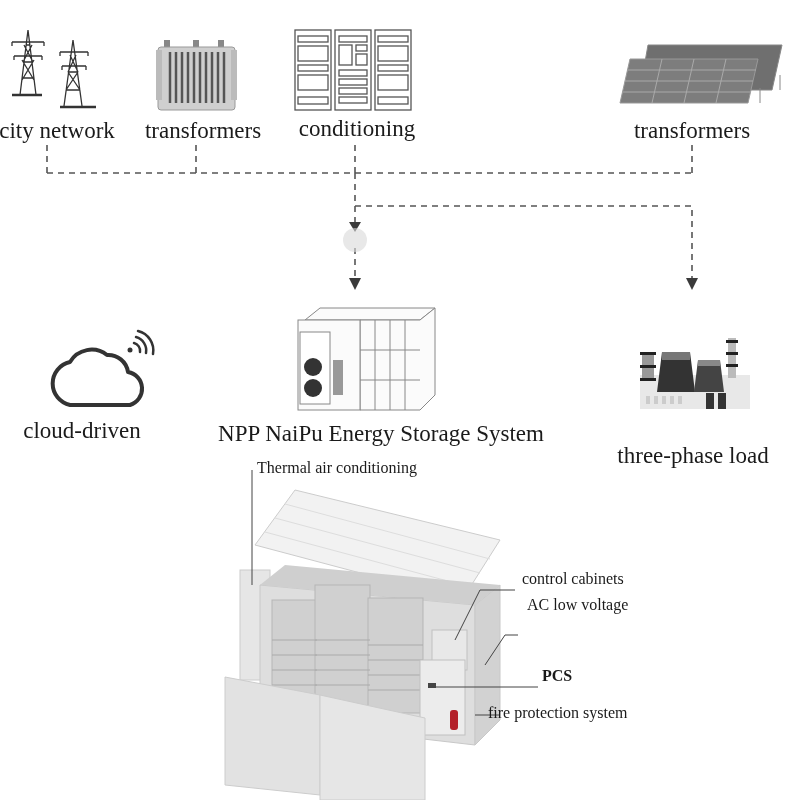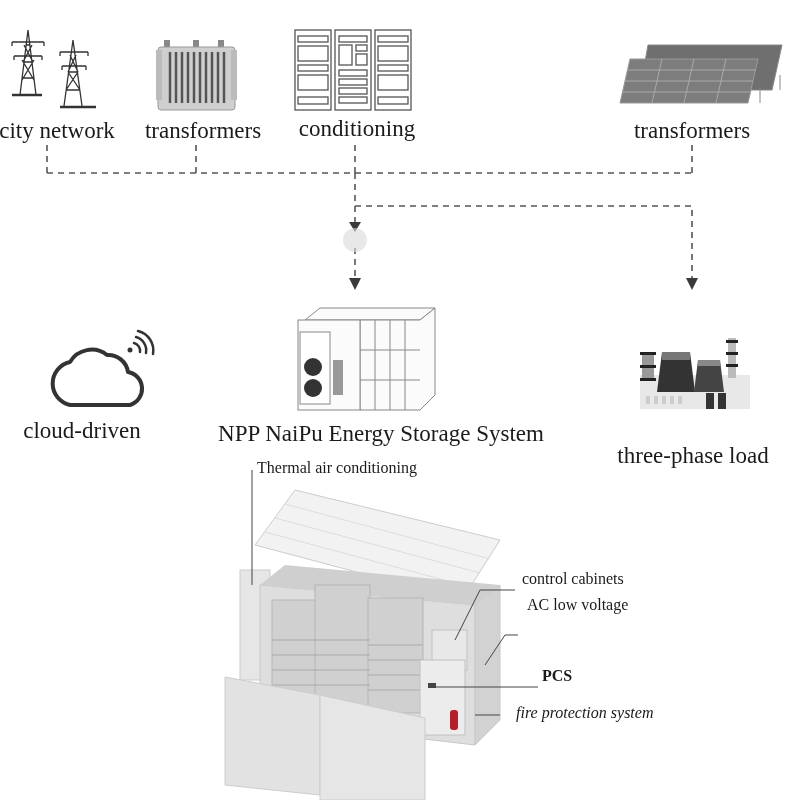--- a/index.html
+++ b/index.html
@@ -221,13 +221,13 @@
     <path d="M485,665 L505,635 H518"></path>
     <path d="M432,687 H538"></path>
     <path d="M475,715 H500"></path>
   </g>
 </svg>
 
 <div class="label-left" style="left:257px;top:459px;">Thermal air conditioning</div>
 <div class="label-left" style="left:522px;top:570px;text-align:right;">control cabinets</div>
 <div class="label-left" style="left:527px;top:596px;">AC low voltage</div>
 <div class="label-left" style="left:542px;top:667px;font-weight:bold;">PCS</div>
-<div class="label-left" style="left:516px;top:704px;font-style:italic;">fire protection system</div>
+<div class="label-left" style="left:488px;top:704px;">fire protection system</div>
 
 </body></html>

